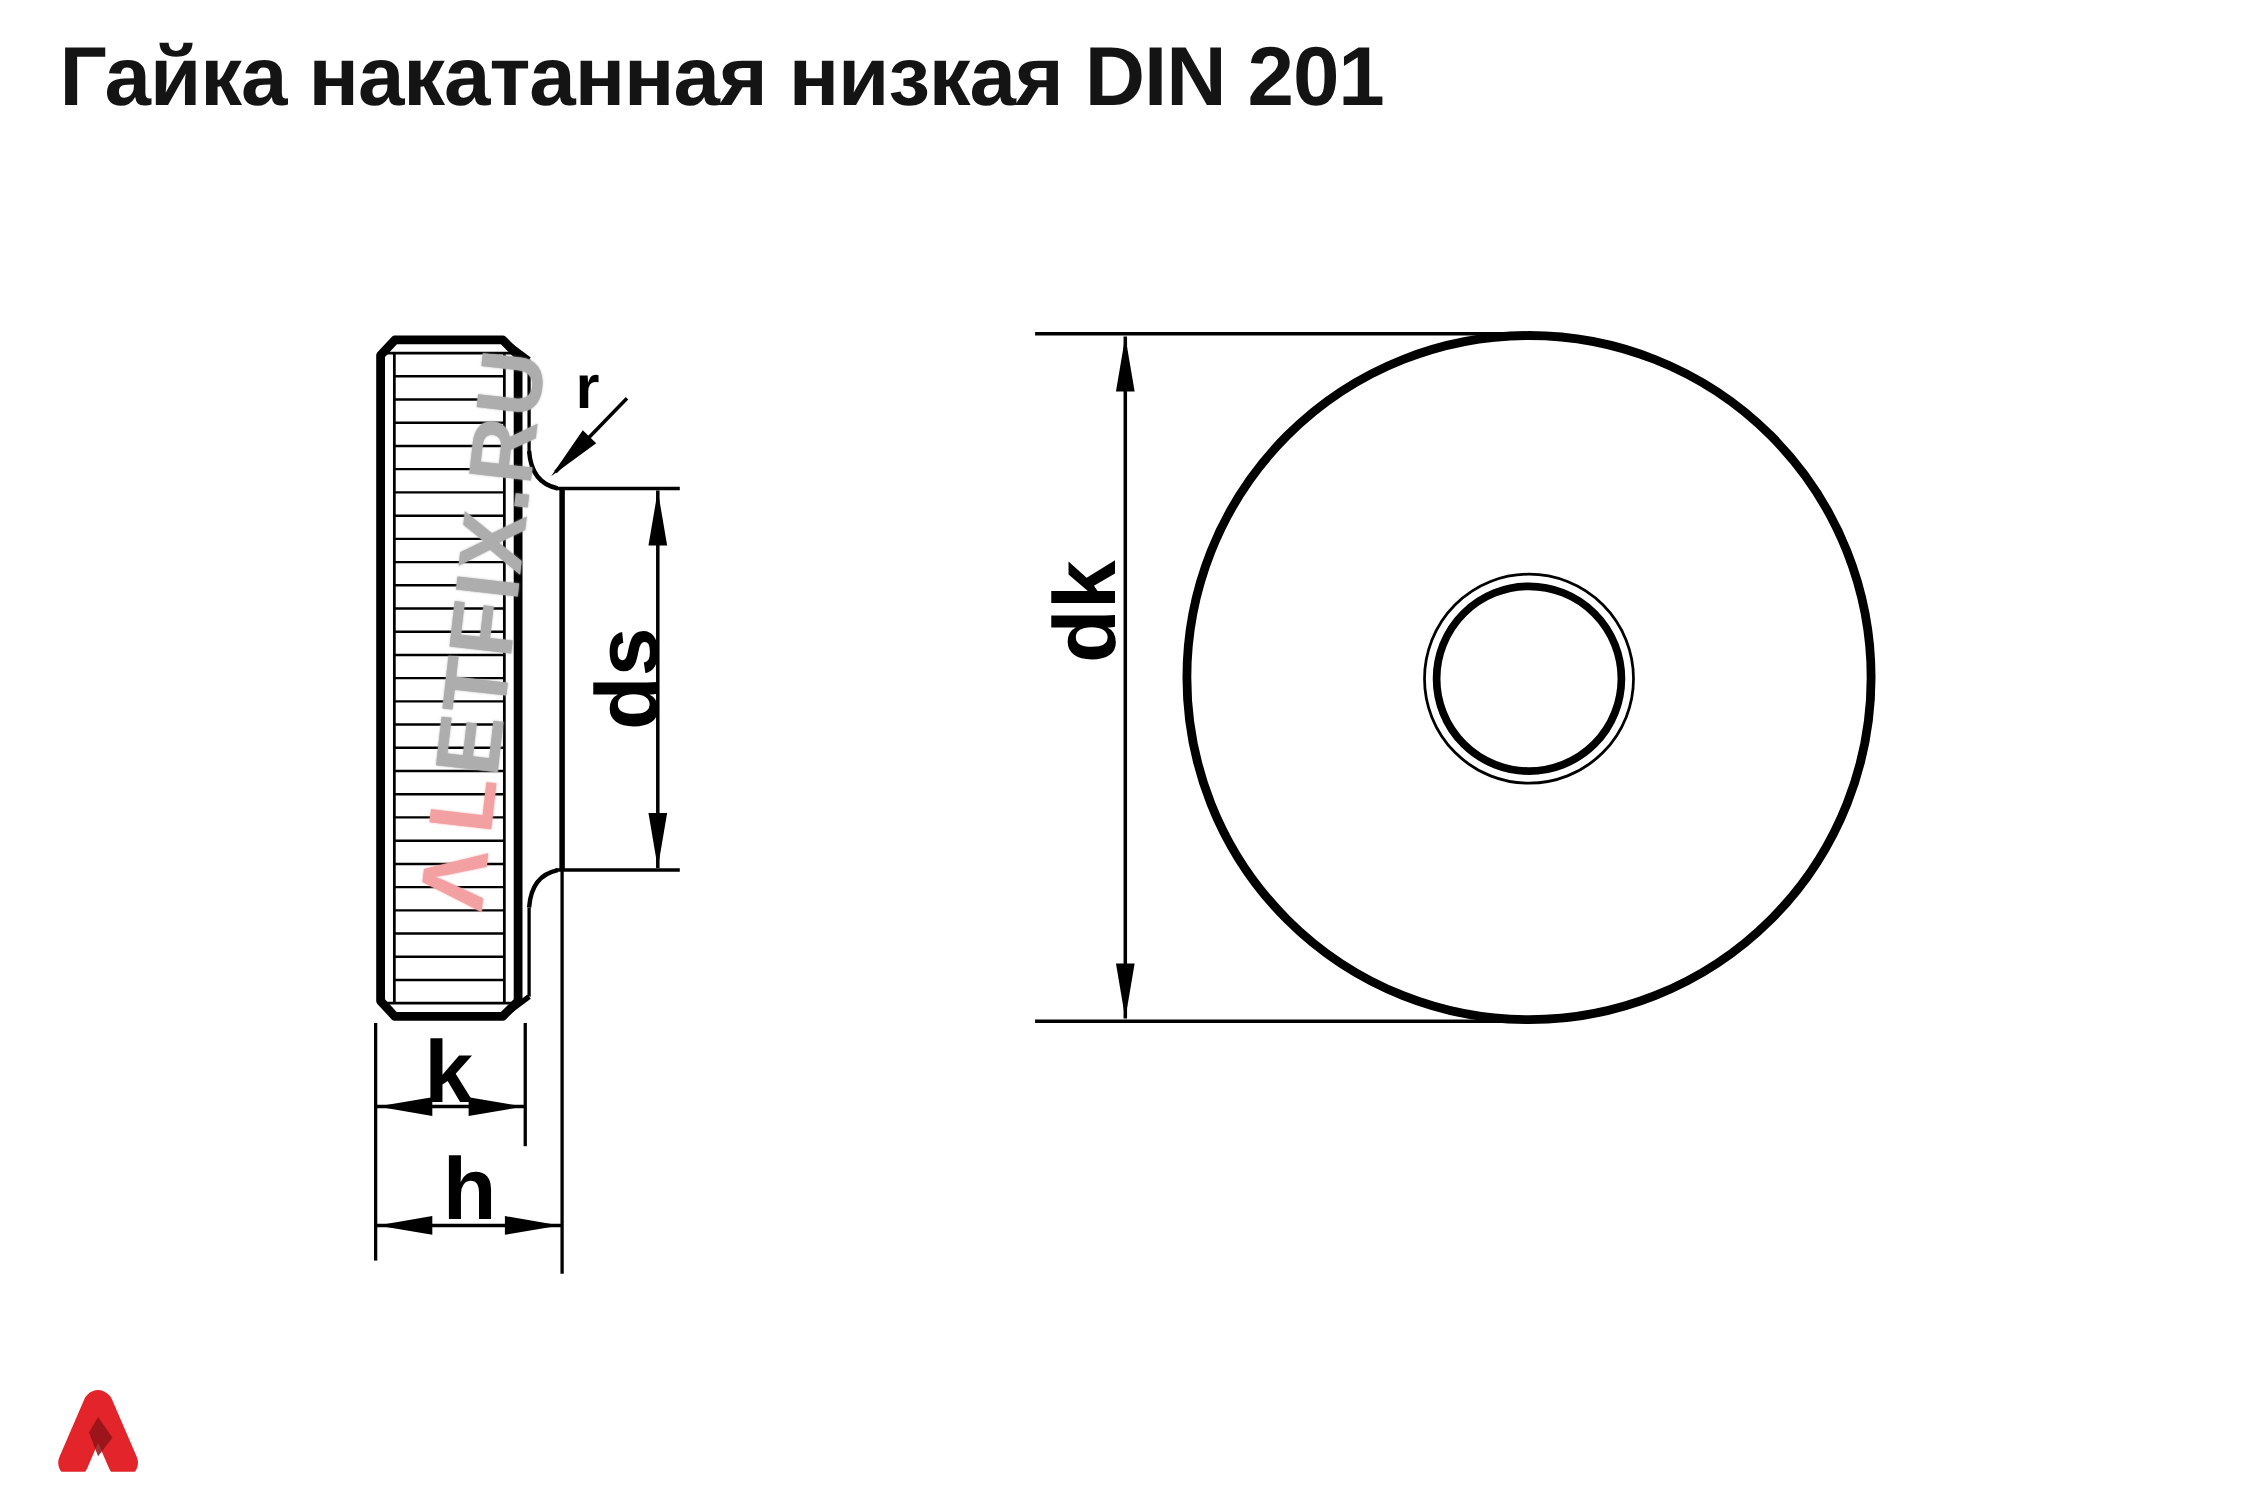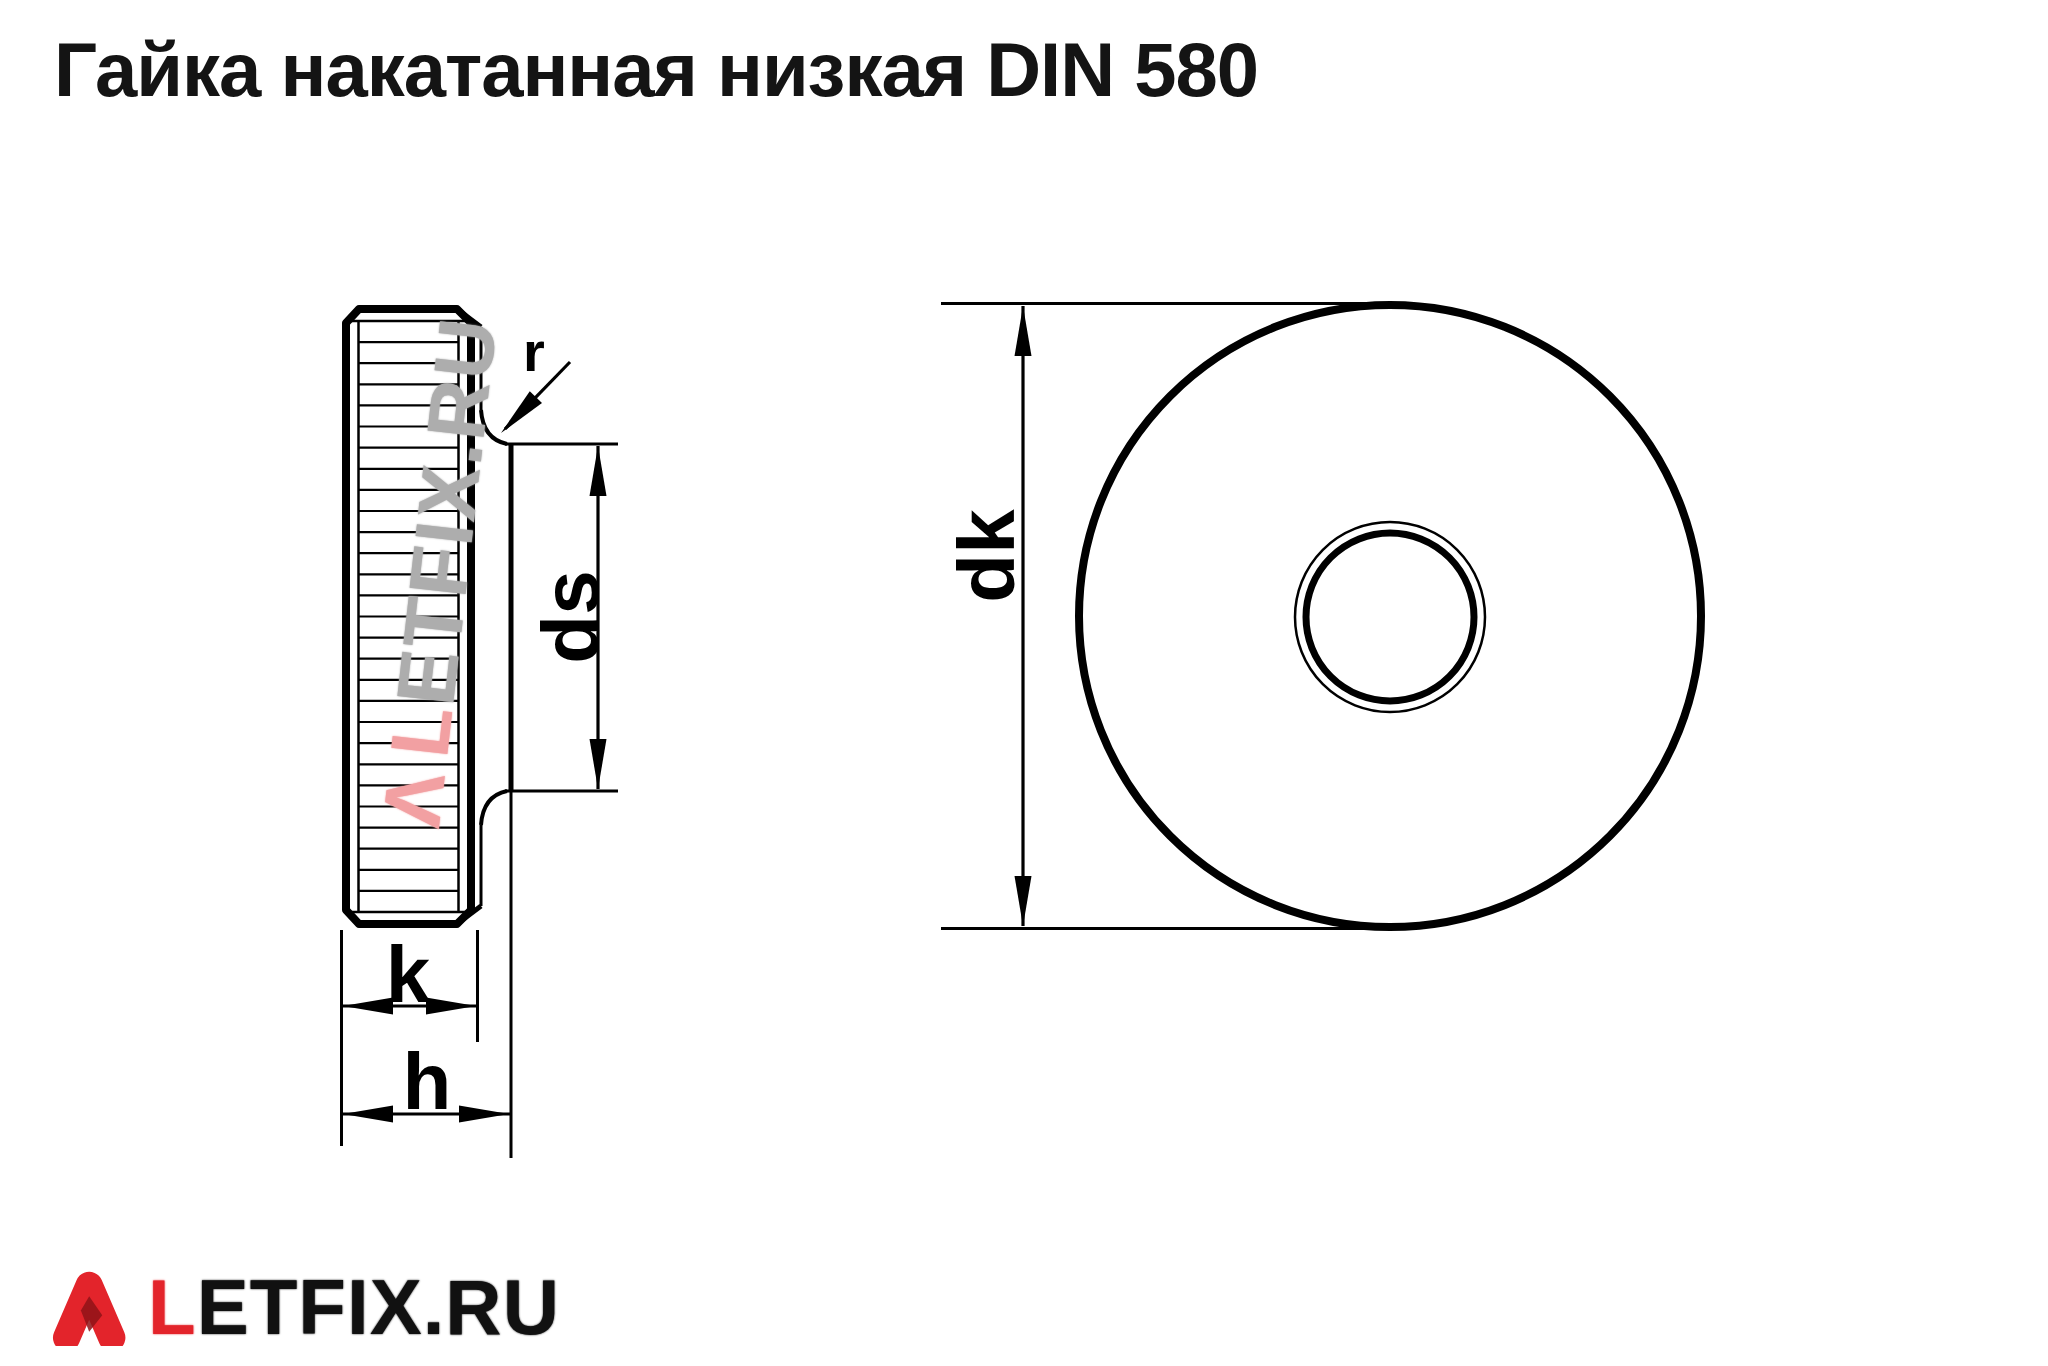--- a/index.html
+++ b/index.html
@@ -34,21 +34,21 @@
   }
   .logo-text{
     font-size:78px;font-weight:bold;color:#111111;
     letter-spacing:1px;text-shadow:0 0 2px;white-space:nowrap;
   }
   .logo-red{color:#e3242b;}
 </style>
 </head>
 <body>
 
-<div class="page-title">Гайка накатанная низкая DIN 580</div>
+<div class="page-title">Гайка накатанная низкая DIN 201</div>
 
 <svg id="drawing" width="2048" height="1366" viewBox="0 0 2048 1366" xmlns="http://www.w3.org/2000/svg">
 
   <g stroke="#000" fill="none">
 
     <g id="knurl-lines" stroke-width="2.2">
         <line x1="359" x2="458" y1="342.1" y2="342.1"></line>
         <line x1="359" x2="458" y1="363.2" y2="363.2"></line>
         <line x1="359" x2="458" y1="384.3" y2="384.3"></line>
         <line x1="359" x2="458" y1="405.4" y2="405.4"></line>
@@ -140,16 +140,13 @@
 
 <div class="watermark">
   <span class="wm-red wm-mark">Λ</span><span class="wm-red">L</span><span class="wm-gray">ETFIX.RU</span>
 </div>
 
 <div class="site-logo">
   <svg width="76" height="76" viewBox="0 0 64 64" xmlns="http://www.w3.org/2000/svg">
     <polyline points="14,57 33,13 52,57" fill="none" stroke="#e3242b" stroke-width="23" stroke-linecap="round" stroke-linejoin="round"></polyline>
     <polygon points="33,22 44,38 33,52 26,34" fill="#8f1317" opacity="0.85"></polygon>
   </svg>
-  <div class="logo-text">
-    <span class="logo-red">L</span><span>ETFIX.RU</span>
-  </div>
 </div>
 
 </body></html>

